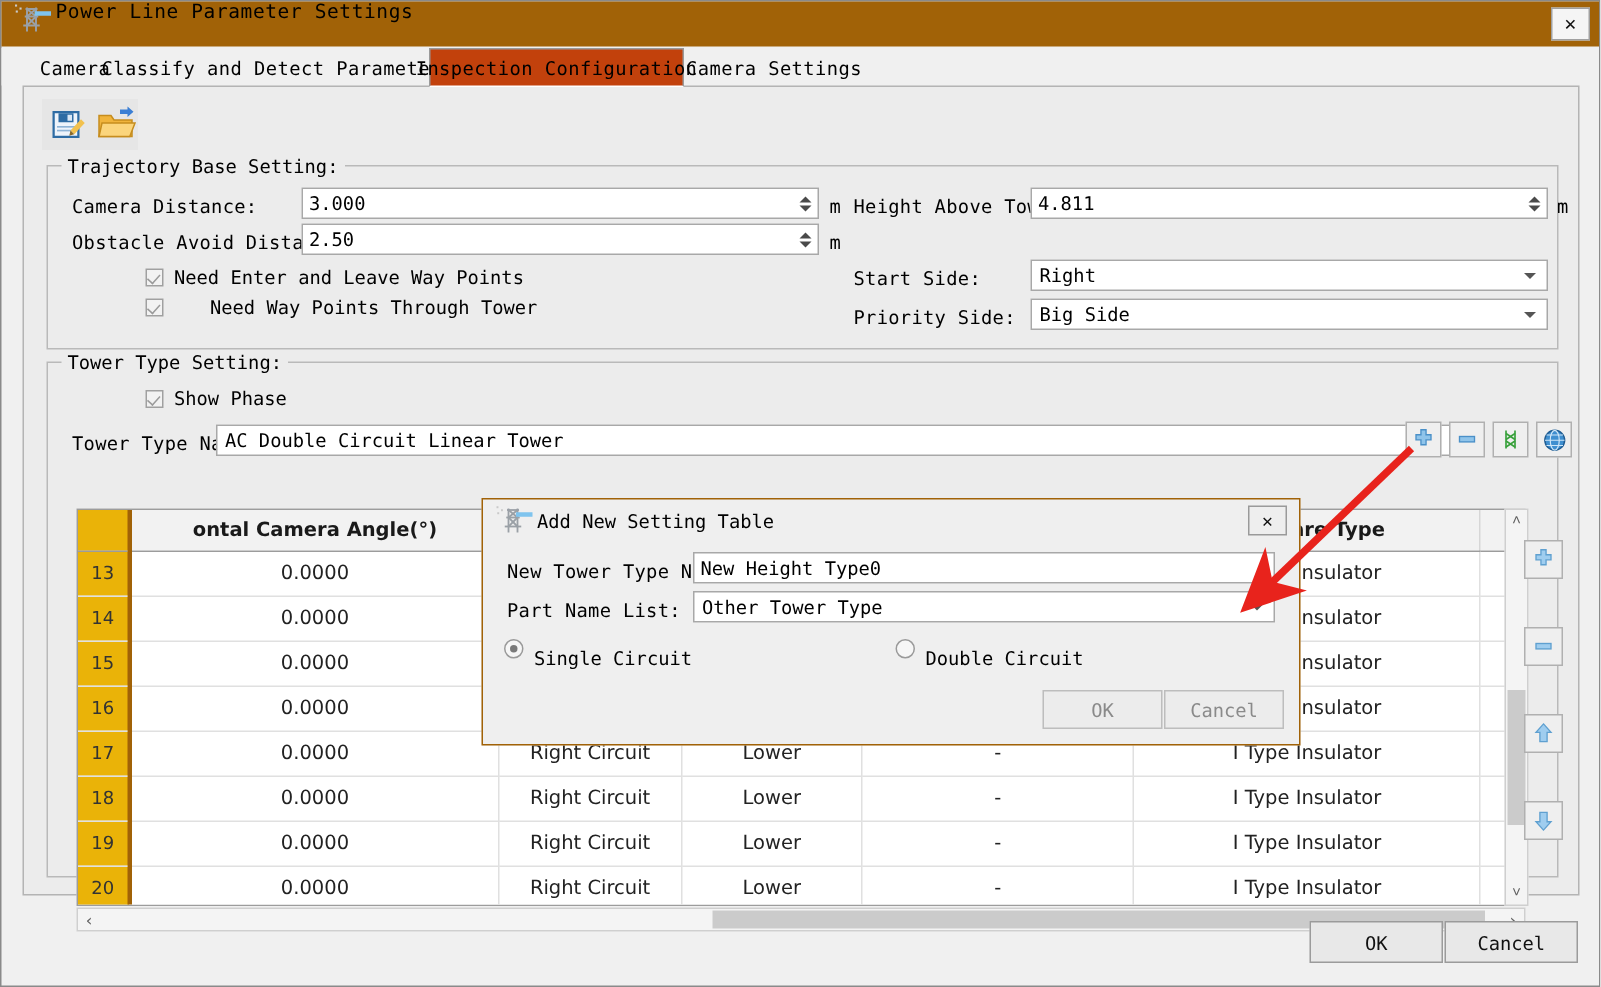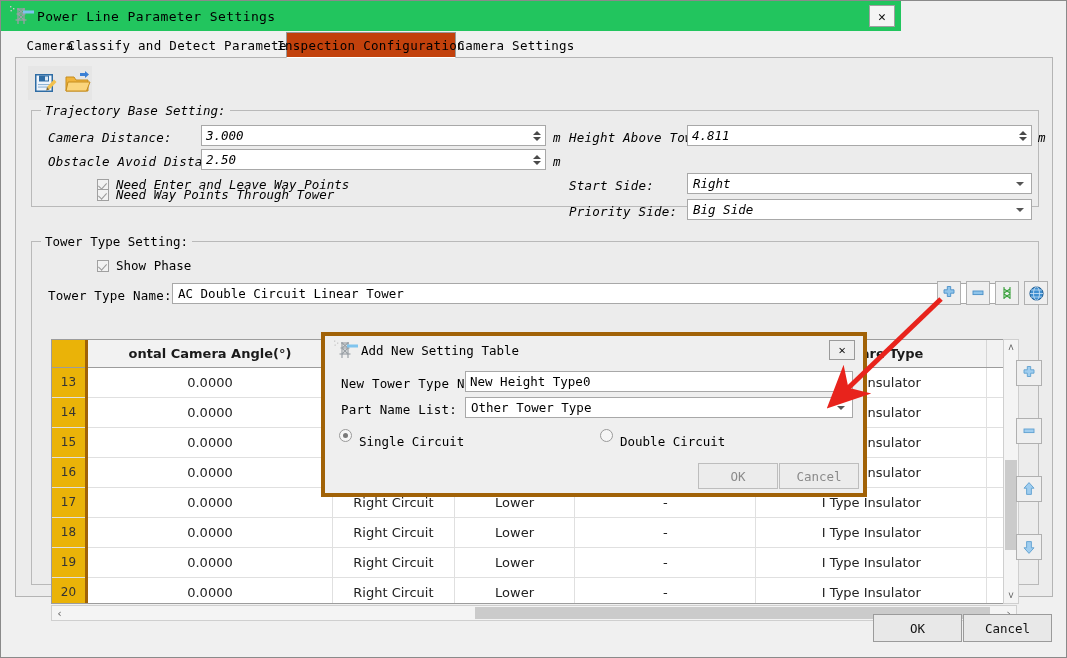--- a/index.html
+++ b/index.html
@@ -12,23 +12,23 @@
   }
   #app {
     position: relative;
     width: 1067px; height: 658px;
     background: #f0f0f0;
     border: 1px solid #8a8a8a;
   }
 
   
   .titlebar {
-    position: absolute; left: 0; top: 0; width: 900px; height: 30px;
-    background: #22c55e;
-    display: flex; align-items: center;
+    position: absolute; left: 0; top: 0; width: 1065px; height: 30px;
+    background: #a16207;
+    display: flex; 
   }
   .title-icon {
     width: 26px; height: 24px; margin-left: 8px; position: relative; flex: none;
   }
   .title-text {
     font-size: 13px; color: #000; margin-left: 2px; white-space: nowrap;
     letter-spacing: 0.4px;
   }
   .win-close {
     position: absolute; right: 6px; top: 4px;
@@ -218,21 +218,21 @@
     border: 1px solid #9b9b9b; background: #e8e8e8;
     font-family: "DejaVu Sans Mono", "Liberation Mono", monospace;
     font-size: 12.5px; color: #111;
     display: flex; align-items: center; justify-content: center; cursor: pointer;
   }
 
   
   .modal {
     position: absolute; left: 320px; top: 331px;
     width: 546px; height: 165px;
-    background: #efefef; border: 4px solid #a16207;
+    background: #efefef; border: 1px solid #a16207;
     z-index: 50;
   }
   .modal-title {
     position: absolute; left: 0; top: 0; right: 0; height: 28px;
     display: flex; align-items: center;
   }
   .modal-title .t {
     font-size: 12.5px; color: #000; white-space: nowrap; margin-left: 2px;
   }
   .modal-close {
@@ -323,21 +323,21 @@
       </div>
       <div class="tb-btn">
         <svg width="28" height="28" viewBox="0 0 28 28">
           <path d="M3 8 L11 8 L13 11 L25 11 L25 22 L3 22 Z" fill="#f0b43c" stroke="#c68d1e" stroke-width="1"></path>
           <path d="M5 13 L27 13 L23.5 22 L3 22 Z" fill="#fbd57c" stroke="#c68d1e" stroke-width="1"></path>
           <path d="M17 4 L22 4 L22 2 L26 5.5 L22 9 L22 7 L17 7 Z" fill="#3b7fd4"></path>
         </svg>
       </div>
     </div>
 
-    <div class="groupbox" style="left:15px;top:52px;width:1008px;height:97px;font-style:italic;">
+    <div class="groupbox" style="left:15px;top:52px;width:1008px;height:123px;">
       <span class="group-title">Trajectory Base Setting:</span>
 
       <span class="lbl" style="left:16px;top:19px;">Camera Distance:</span>
       <div class="field" style="left:169px;top:14px;width:345px;height:21px;">
         <span>3.000</span>
         <span class="spin-arrows">
             <i class="up"></i>
             <i class="dn"></i>
           </span>
       </div>
@@ -360,21 +360,21 @@
             <i class="up"></i>
             <i class="dn"></i>
           </span>
       </div>
       <span class="lbl" style="left:521px;top:43px;">m</span>
 
       <div class="chk" style="left:21px;top:66px;">
         <span class="box on"></span>
         <span class="t">Need Enter and Leave Way Points</span>
       </div>
-      <div class="chk" style="left:21px;top:76px;">
+      <div class="chk" style="left:21px;top:86px;gap:24px;">
         <span class="box on"></span>
         <span class="t">Need Way Points Through Tower</span>
       </div>
 
       <span class="lbl" style="left:537px;top:67px;">Start Side:</span>
       <div class="combo" style="left:655px;top:62px;width:345px;height:21px;">
         <span>Right</span>
         <span class="caret"></span>
       </div>
 
@@ -387,21 +387,21 @@
 
     <div class="groupbox" style="left:15px;top:183px;width:1008px;height:344px;">
       <span class="group-title">Tower Type Setting:</span>
 
       <div class="chk" style="left:21px;top:16px;">
         <span class="box on"></span>
         <span class="t">Show Phase</span>
       </div>
 
       <span class="lbl" style="left:16px;top:46px;">Tower Type Name:</span>
-      <div class="combo" style="left:140px;top:41px;width:840px;height:21px;">
+      <div class="combo" style="left:112px;top:41px;width:840px;height:21px;">
         <span>AC Double Circuit Linear Tower</span>
         <span class="caret"></span>
       </div>
 
       <div class="sqbtn" style="left:905px;top:39px;">
         <svg width="16" height="16" viewBox="0 0 16 16">
           <path d="M6.3 1.5h3.4v3.3h3.3v3.4h-3.3v3.3H6.3V8.2H3V4.8h3.3z" fill="#8fc4ea" stroke="#4a90c8" stroke-width="0.9"></path>
         </svg>
       </div>
       <div class="sqbtn" style="left:934px;top:39px;">

